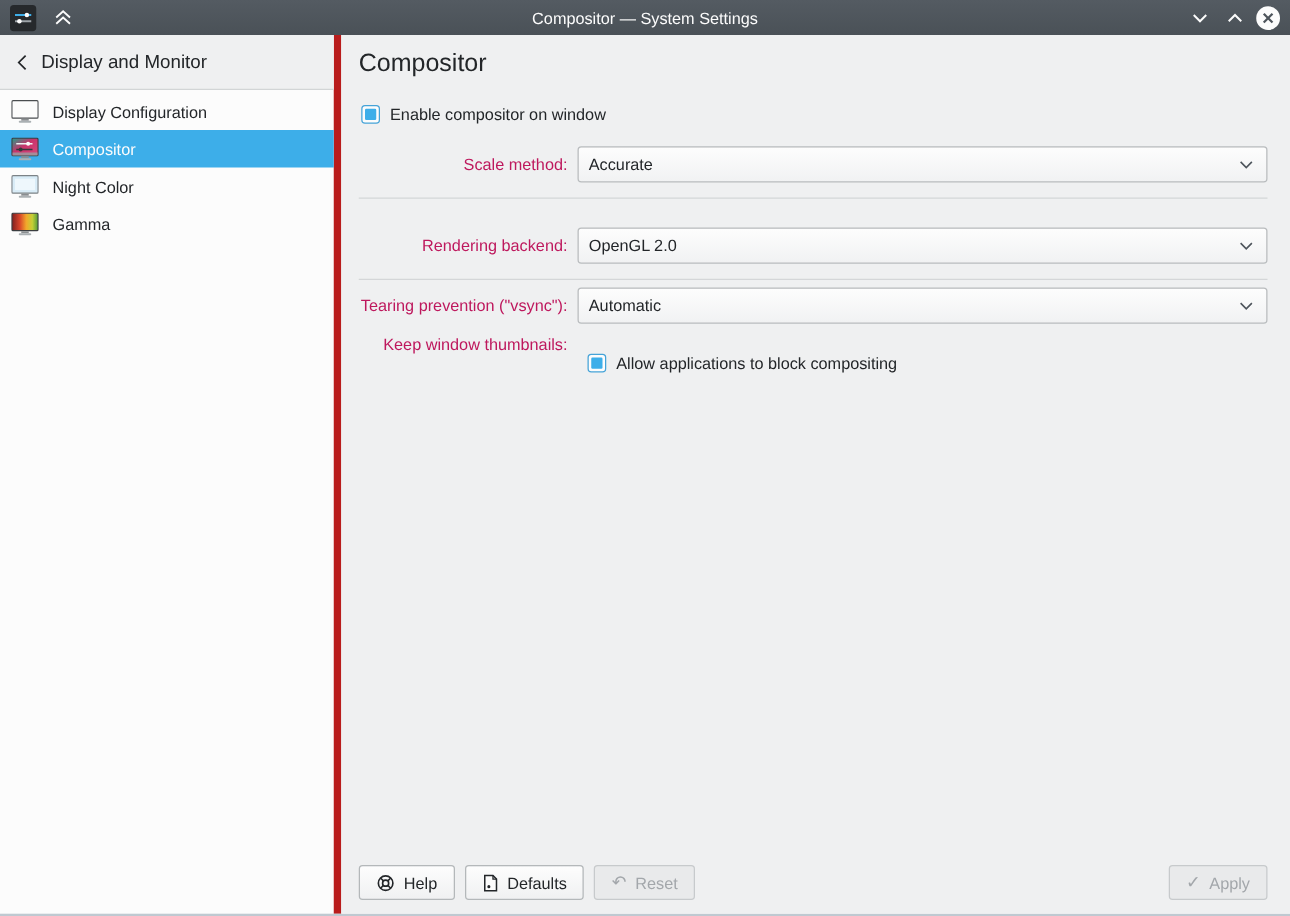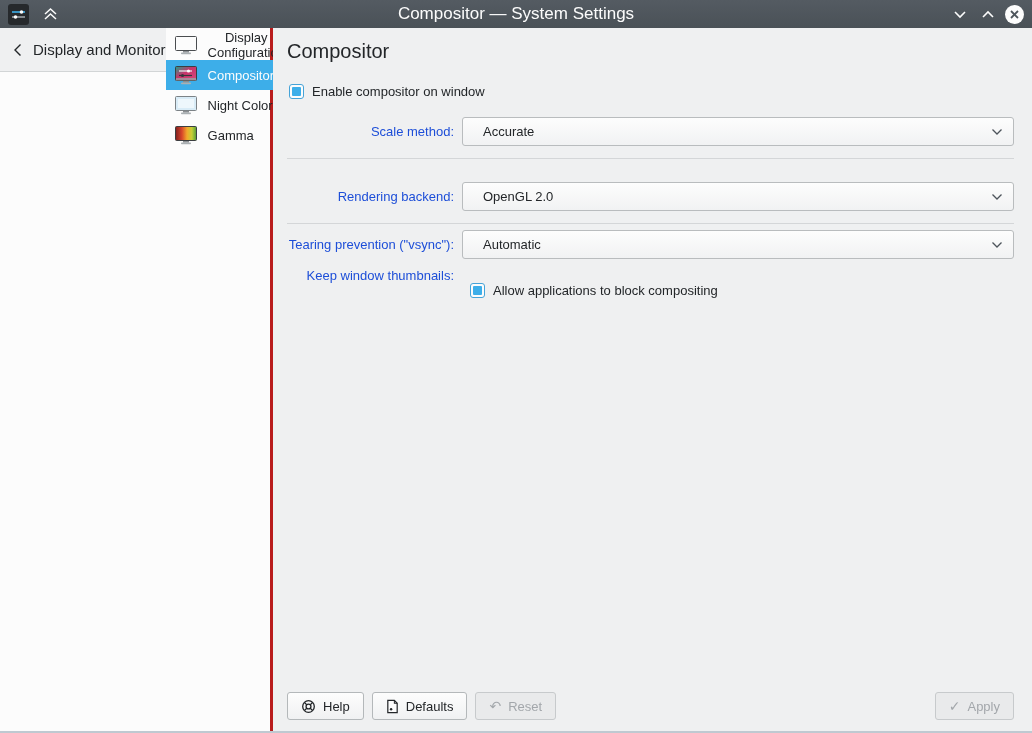--- a/index.html
+++ b/index.html
@@ -8,54 +8,54 @@
 
   .window { width:1032px; height:733px; display:flex; flex-direction:column; }
 
   
   .titlebar { height:28px; background:linear-gradient(180deg,#545b62,#4a5157); flex:none;
               display:flex; align-items:center; position:relative; padding:0 8px; }
   .titlebar-left { display:flex; align-items:center; gap:10px; z-index:2; }
   .app-icon { width:21px; height:21px; background:#26292c; border-radius:3px; display:flex;
               align-items:center; justify-content:center; cursor:pointer; }
   .tb-btn { width:22px; height:22px; display:flex; align-items:center; justify-content:center; cursor:pointer; }
-  .titlebar-title { position:absolute; left:0; right:0; text-align:center; color:#fcfcfc; font-size:17px; }
+  .titlebar-title { position:absolute; left:0; right:0; text-align:center; color:#fcfcfc; font-size:13px; }
   .titlebar-right { margin-left:auto; display:flex; align-items:center; gap:6px; z-index:2; }
   .close-btn { width:19px; height:19px; border-radius:50%; background:#fcfcfc; display:flex;
                align-items:center; justify-content:center; cursor:pointer; }
 
   
   .win-body { flex:1; display:flex; min-height:0; }
 
-  .sidebar { width:273px; flex:none; background:#fcfcfc; border-right:3px solid #b91c1c;
-             display:flex; flex-direction:row; }
+  .sidebar { width:273px; flex:none; background:#fcfcfc; border-right:6px solid #b91c1c;
+             display:flex; flex-direction:column; }
   .sidebar-header { height:44px; flex:none; background:#eff0f1; border-bottom:1px solid #d2d5d6;
                     display:flex; align-items:center; gap:11px; padding-left:13px; cursor:pointer; }
   .sidebar-header-label { font-size:15px; color:#232629; }
   .sidebar-list { display:flex; flex-direction:column; padding-top:2px; }
   .sidebar-item { height:30px; display:flex; align-items:center; gap:11px; padding-left:9px;
                   font-size:13px; color:#232629; cursor:pointer;text-align:center; }
   .sidebar-item.selected { background:#3daee9; color:#fcfcfc; }
   .mon-icon { width:22px; height:19px; flex:none; }
 
   .content { flex:1; background:#eff0f1; position:relative; padding:0 18px 0 14px; min-width:0; }
   .page-title { font-size:20px; font-weight:400; color:#232629; margin-top:10px; line-height:26px; }
 
   .check-row { display:flex; align-items:center; gap:8px; cursor:pointer; }
   .check-row.enable { margin-top:20px; margin-left:2px; }
   .check-row.allow { margin-left:183px; }
   .checkbox { width:15px; height:15px; flex:none; background:#fcfcfc; border:1px solid #45a3d8;
               border-radius:3px; display:flex; align-items:center; justify-content:center; }
   .checkbox .inner { width:9px; height:9px; background:#3daee9; border-radius:1px; }
 
   .form-row { display:flex; align-items:center; }
-  .form-label { width:175px; flex:none; text-align:right; padding-right:8px; font-size:13px; color:#1d4ed8; }
+  .form-label { width:175px; flex:none; text-align:right; padding-right:8px; font-size:13px; color:#be185d; }
   .combo { flex:1; height:29px; background:linear-gradient(180deg,#fdfdfd,#f1f2f3);
            border:1px solid #b9bcbe; border-radius:3px; display:flex; align-items:center;
-           justify-content:space-between; padding:0 10px 0 20px; font-size:13px; color:#232629; cursor:pointer; }
+           justify-content:space-between; padding:0 10px 0 8px; font-size:13px; color:#232629; cursor:pointer; }
   .row-scale { margin-top:18px; }
   .row-backend { margin-top:23px; }
   .row-vsync { margin-top:6px; }
   .row-thumbs { margin-top:9px; }
   .divider { height:1px; background:#d4d6d8; margin:12px 0 0 0; }
 
   .footer { position:absolute; left:14px; right:18px; bottom:11px; display:flex; gap:8px; align-items:center; }
   .btn { height:28px; padding:0 13px; display:inline-flex; align-items:center; gap:7px;
          background:linear-gradient(180deg,#fdfdfd,#f0f1f2); border:1px solid #b4b8ba;
          border-radius:3px; font-size:13px; color:#232629; cursor:pointer; }

